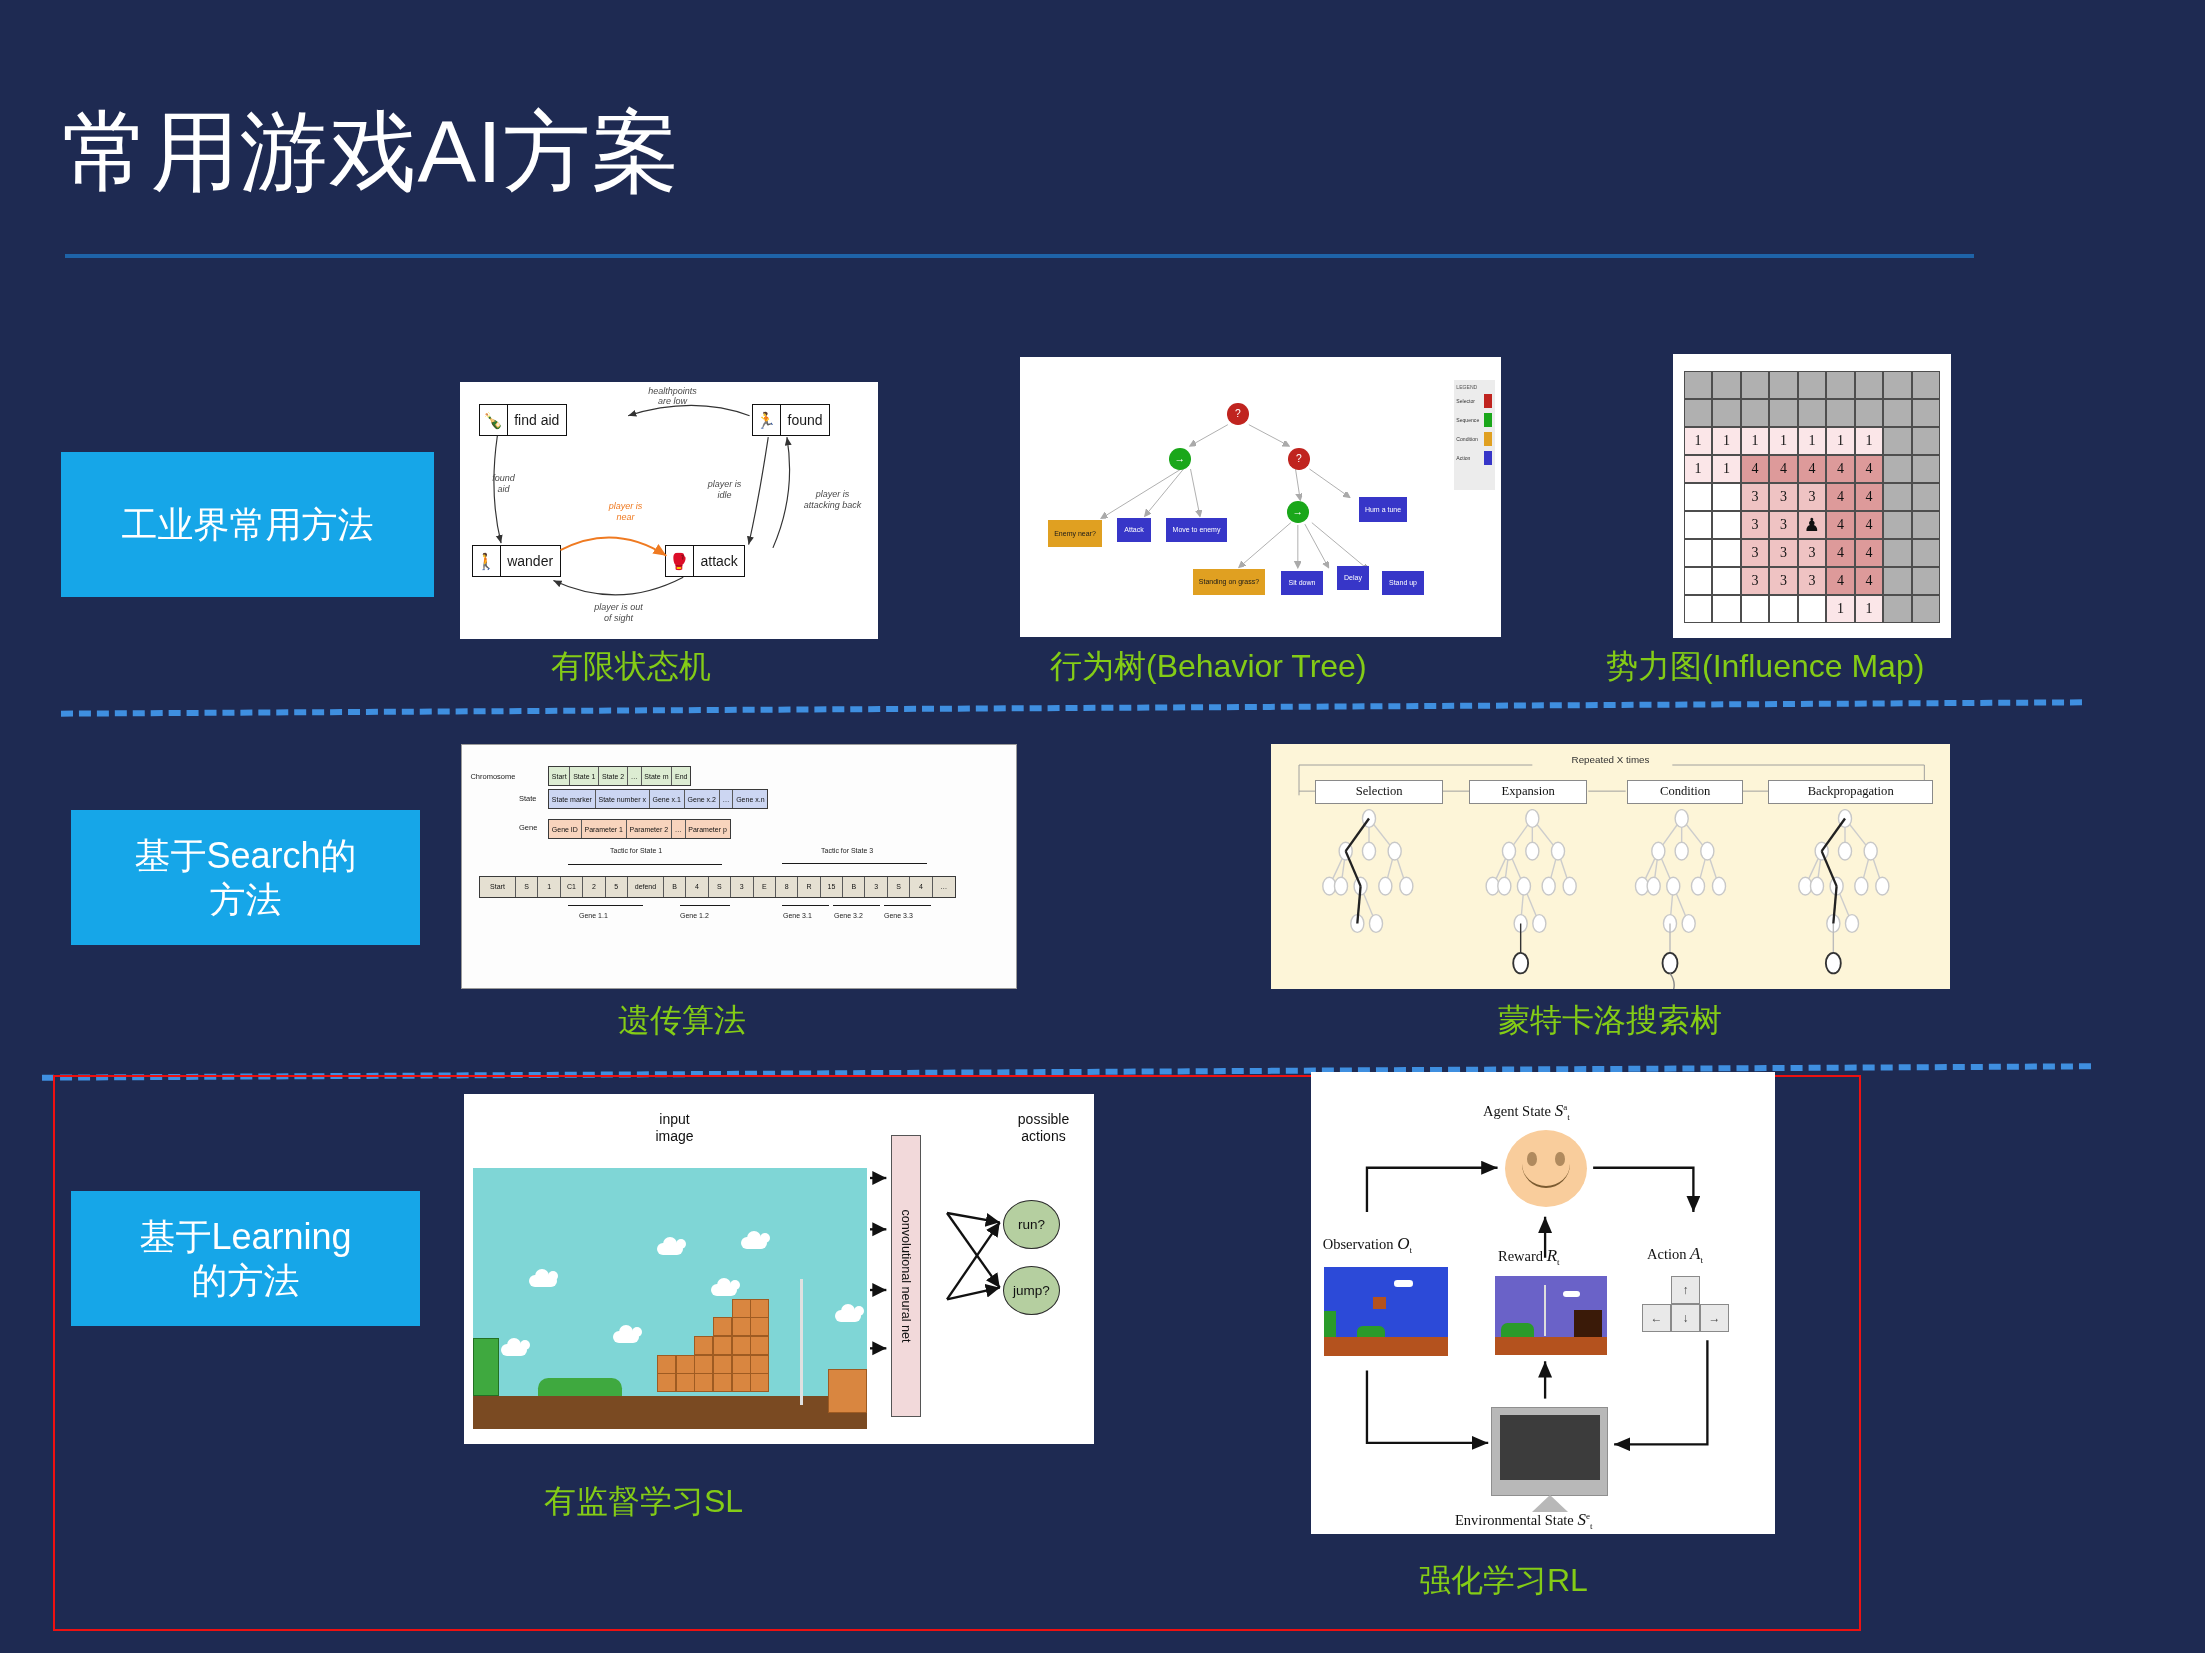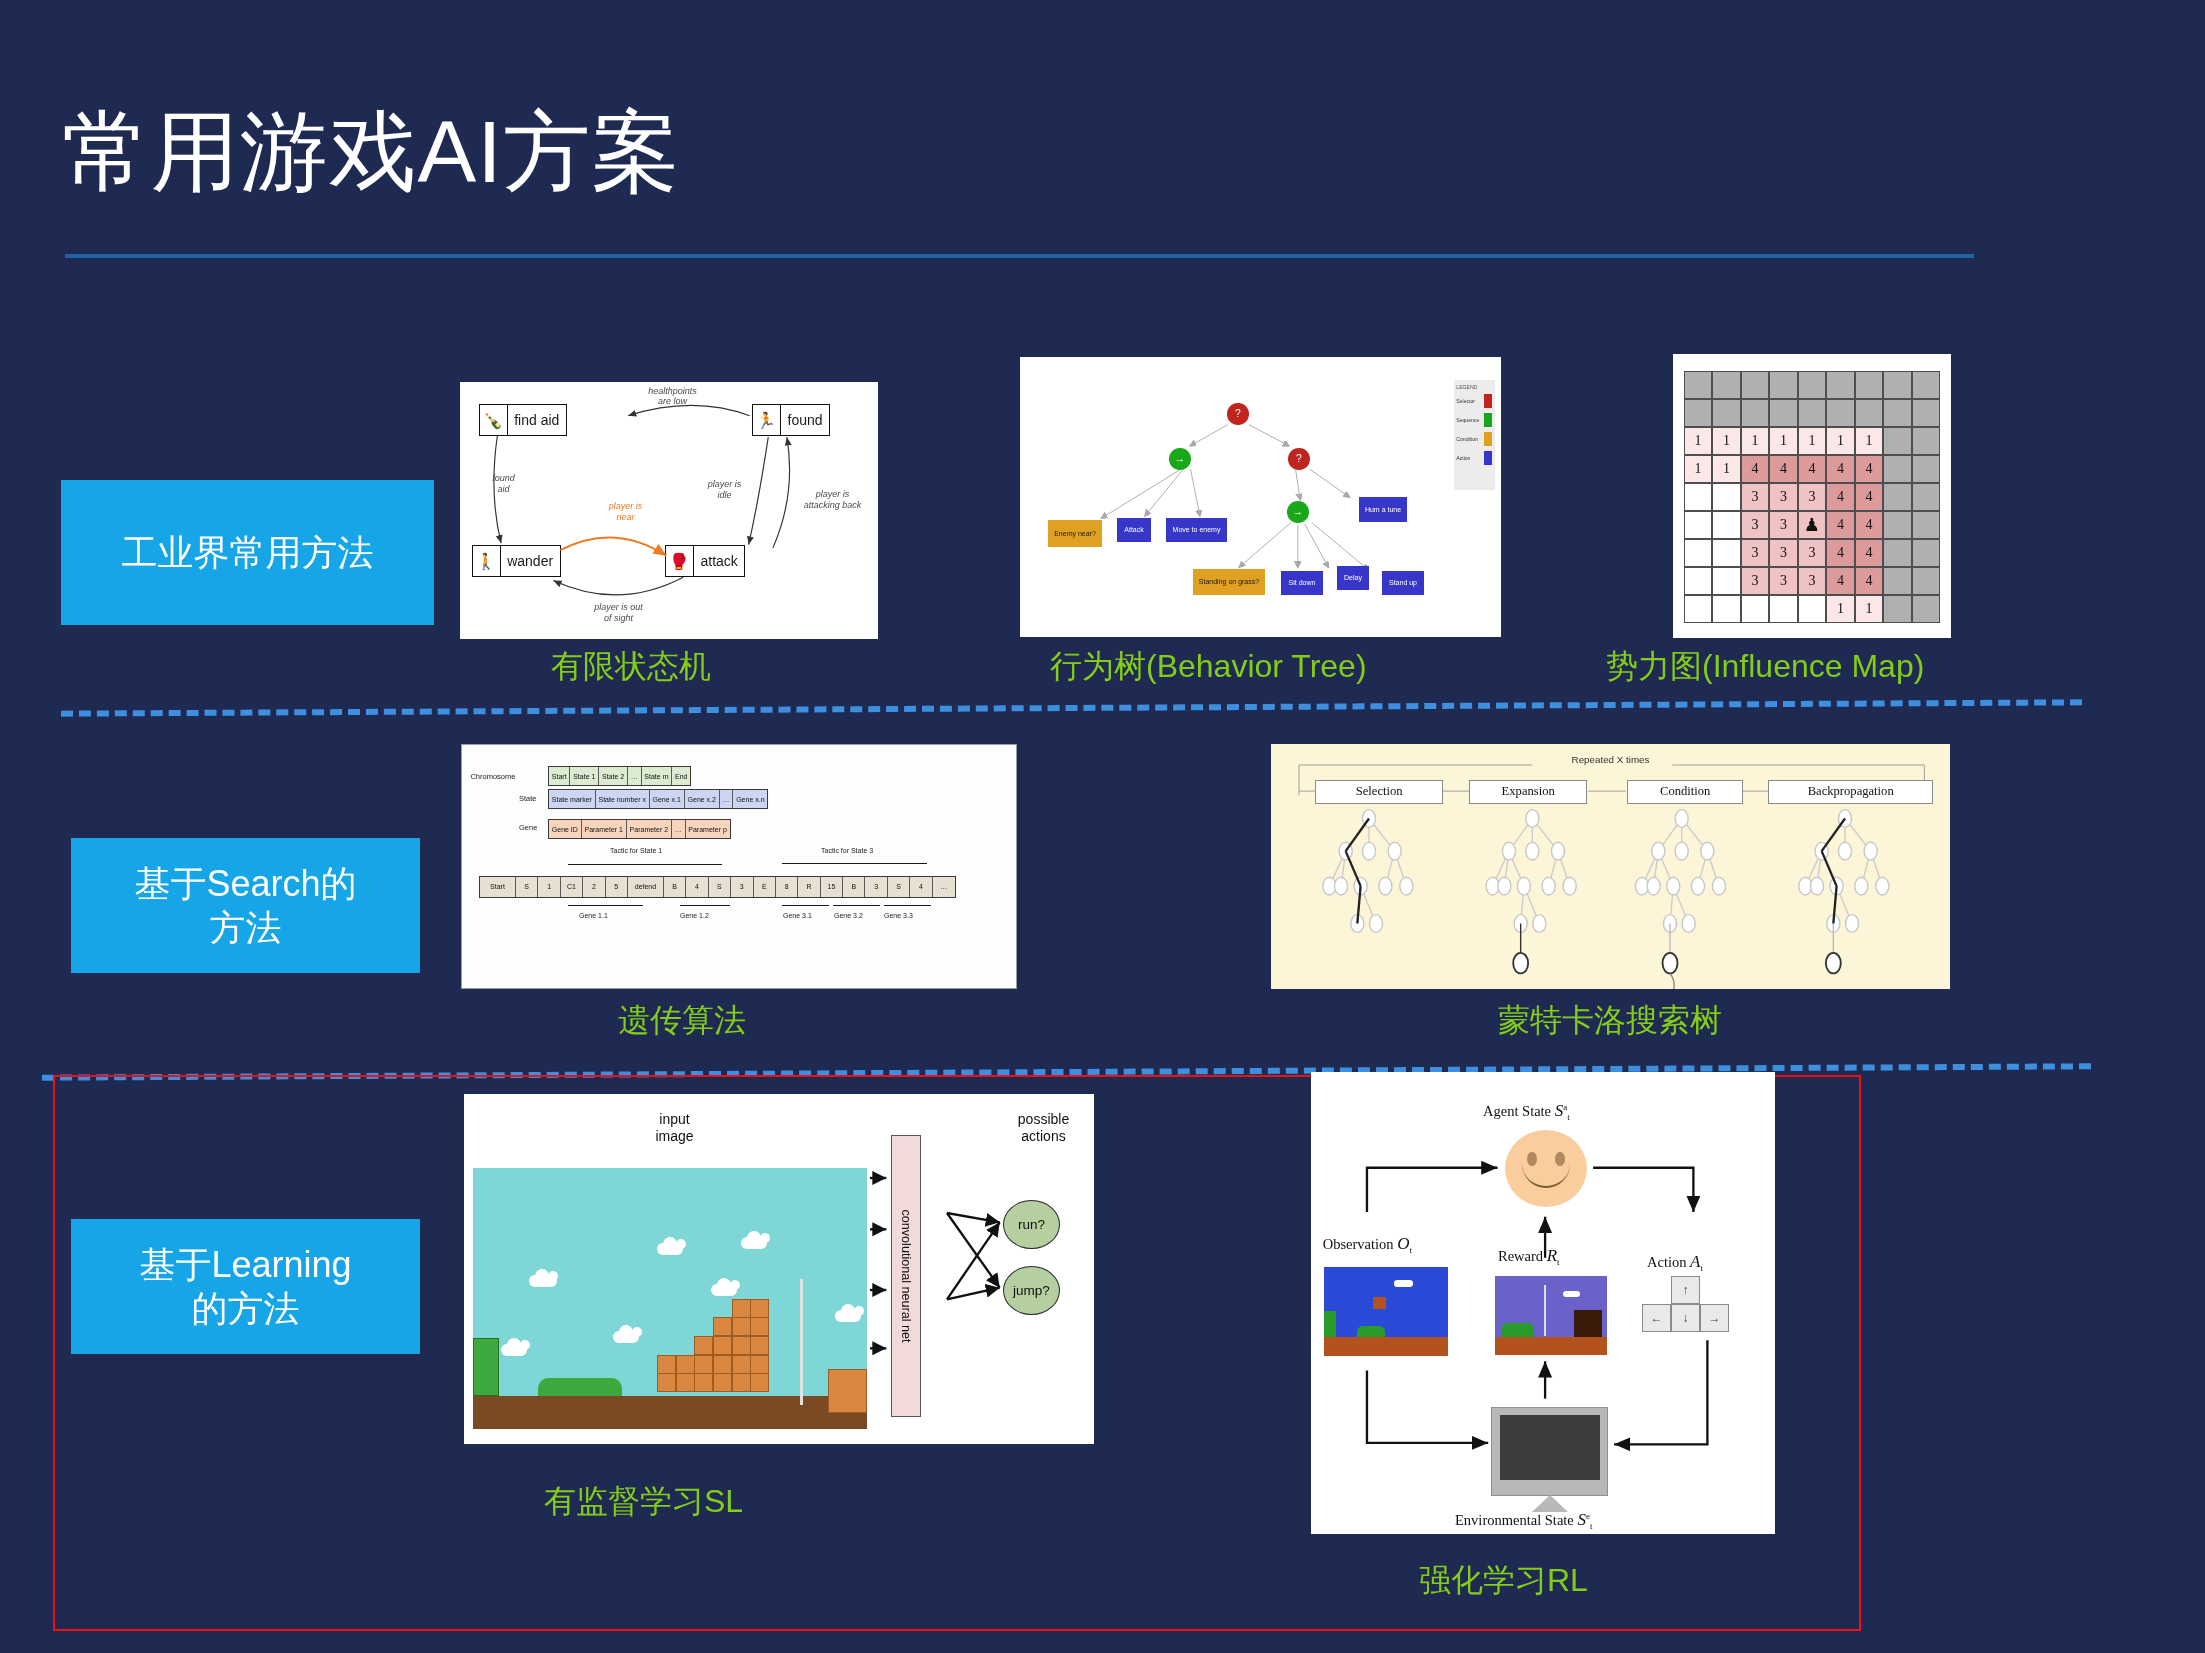--- a/index.html
+++ b/index.html
@@ -17,21 +17,21 @@
   }
   #title-rule{
     position:absolute;left:65px;top:254px;width:1909px;height:4.2px;
     background:#1e63a8;
   }
   
   .sidebar-box{
     position:absolute;background:#16a6e8;
     display:flex;align-items:center;justify-content:center;
     color:#ffffff;text-align:center;
-    font-size:36px;line-height:1.22;padding:0 16px;box-sizing:border-box;margin-top:28px;
+    font-size:36px;line-height:1.22;padding:0 16px;box-sizing:border-box;
   }
   #sb-industry{left:61px;top:452px;width:373px;height:145px;}
   #sb-search{left:71px;top:810px;width:349px;height:135px;}
   #sb-learning{left:71px;top:1191px;width:349px;height:135px;}
   
   .divider-dashed{
     position:absolute;height:0;border-top:6px dashed #3f8fe0;
   }
   #divider-1{left:61px;top:705px;width:2021px;transform:rotate(-0.32deg);}
   #divider-2{left:42px;top:1069px;width:2049px;transform:rotate(-0.32deg);}
@@ -623,21 +623,21 @@
     <i>R</i><sub>t</sub>
   </div>
   <div class="rl-screen" id="rl-rew">
     <div style="position:absolute;left:0;bottom:0;width:100%;height:18px;background:#b4521e;"></div>
     <div style="position:absolute;left:5.6px;bottom:18px;width:33px;height:14px;background:#2a9b2a;border-radius:6.5px 6.5px 0 0;"></div>
     <div style="position:absolute;left:79px;bottom:18px;width:28px;height:27px;background:#3a1a08;"></div>
     <div style="position:absolute;left:49px;top:9.3px;width:2.3px;height:51px;background:#ddd;"></div>
     <div style="position:absolute;left:68px;top:15px;width:17px;height:6px;background:#fff;border-radius:3.3px;"></div>
   </div>
 
-  <div class="rl-lbl" style="left:336px;top:172px;margin-top:8px;">
+  <div class="rl-lbl" style="left:336px;top:172px;">
     <span>Action</span>
     <i>A</i><sub>t</sub>
   </div>
   <div class="dpad" style="left:360px;top:204px;width:29px;height:28px;">↑</div>
   <div class="dpad" style="left:331px;top:232px;width:29px;height:28px;">←</div>
   <div class="dpad" style="left:360px;top:232px;width:29px;height:28px;">↓</div>
   <div class="dpad" style="left:389px;top:232px;width:29px;height:28px;">→</div>
 
   <div id="rl-monitor">
     <div class="inner"></div>

